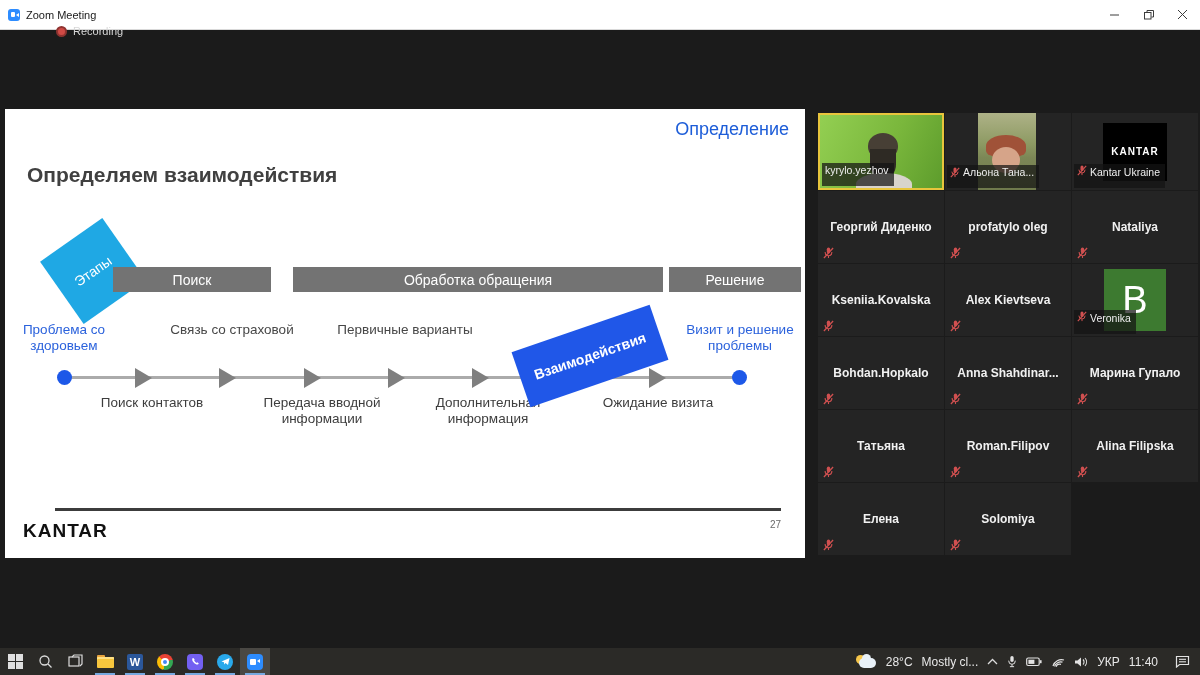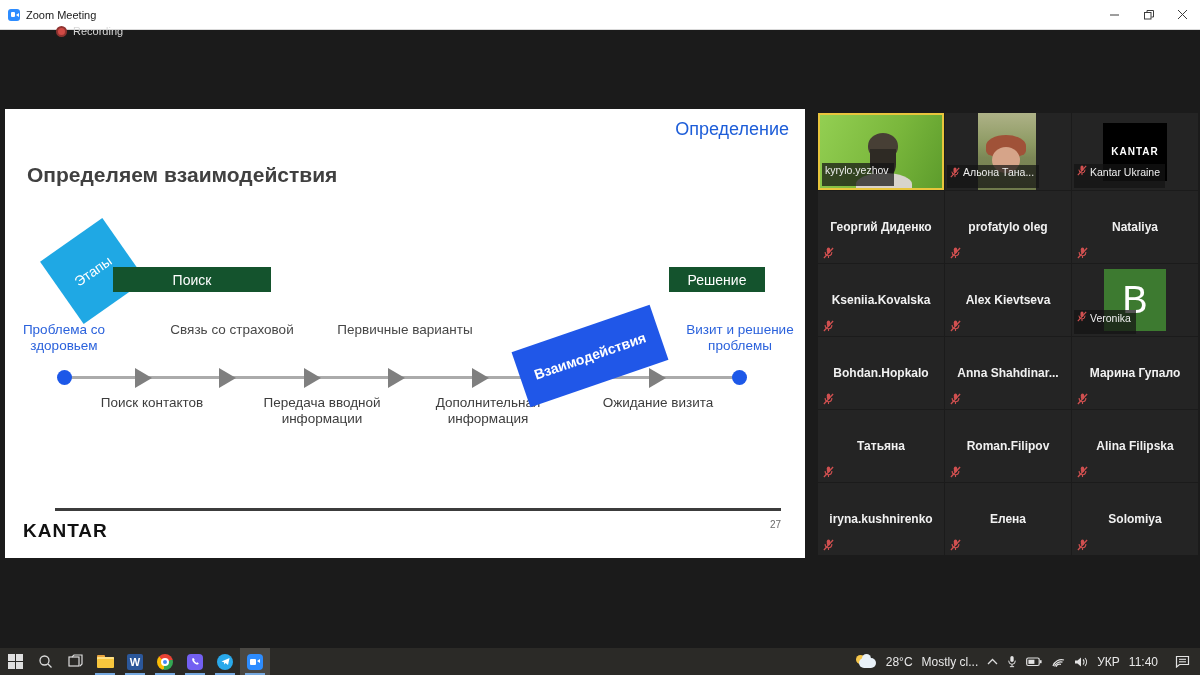--- a/index.html
+++ b/index.html
@@ -20,25 +20,25 @@
 
   
   .recpill{position:absolute;left:12px;top:25px;display:flex;align-items:center;gap:6px;padding-left:44px;}
   .recdot{width:11px;height:11px;border-radius:50%;background:#d04a45;border:2px solid #8f3330;}
   .rectext{color:#d8d8d8;font-size:11px;}
 
   
   .slide{position:absolute;left:5px;top:109px;width:800px;height:449px;background:#ffffff;}
   .slide-tag{position:absolute;top:10px;right:16px;font-size:18px;font-weight:normal;color:#1d5dd8;}
   .slide-title{position:absolute;top:30px;left:22px;font-size:21px;font-weight:bold;color:#404040;margin-top:24px;}
-  .bar{position:absolute;height:25px;background:#14532d;color:#fff;font-size:14px;
+  .bar{position:absolute;height:25px;background:#737373;color:#fff;font-size:14px;
     display:flex;align-items:center;justify-content:center;}
   .bar-poisk{left:108px;top:158px;width:158px;}
   .bar-obrab{left:288px;top:158px;width:370px;}
-  .bar-resh{left:664px;top:158px;width:96px;}
+  .bar-resh{left:664px;top:158px;width:132px;}
   .etapy{position:absolute;left:50px;top:124px;width:76px;height:76px;background:#1FA8E4;
     transform:rotate(-35deg);display:flex;align-items:center;justify-content:center;
     color:#fff;font-size:14px;}
   .vzaim{position:absolute;left:512px;top:218px;width:146px;height:58px;background:#2057E8;
     transform:rotate(-19deg);display:flex;align-items:center;justify-content:center;
     color:#fff;font-size:14px;font-weight:bold;z-index:3;}
   .tl-line{position:absolute;left:59px;top:267px;width:676px;height:3px;background:#ababab;z-index:1;}
   .tl-dot{position:absolute;top:261px;width:15px;height:15px;border-radius:50%;background:#1d58e8;z-index:2;}
   .tl-arrow{position:absolute;top:259px;width:0;height:0;z-index:2;
     border-left:17px solid #7f7f7f;border-top:10px solid transparent;border-bottom:10px solid transparent;}
@@ -140,20 +140,21 @@
     <span class="recdot"></span>
     <span class="rectext">Recording</span>
   </div>
 
   <div class="slide">
     <div class="slide-tag">Определение</div>
     <div class="slide-title">Определяем взаимодействия</div>
 
     <div class="etapy">Этапы</div>
     <div class="bar bar-poisk">Поиск</div>
+    <div class="bar bar-obrab">Обработка обращения</div>
     <div class="bar bar-resh">Решение</div>
 
     <div class="tl-line"></div>
     <div class="tl-dot" style="left:52px;"></div>
     <div class="tl-dot" style="left:727px;"></div>
     <div class="tl-arrow" style="left:130px;"></div>
     <div class="tl-arrow" style="left:214px;"></div>
     <div class="tl-arrow" style="left:299px;"></div>
     <div class="tl-arrow" style="left:383px;"></div>
     <div class="tl-arrow" style="left:467px;"></div>
@@ -362,31 +363,20 @@
       <span class="micb">
           <svg width="11" height="12" viewBox="0 0 12 13">
             <rect x="4.2" y="0.5" width="3.6" height="6.5" rx="1.8" fill="#d05050"></rect>
             <path d="M2.3 5.5 a3.7 4 0 0 0 7.4 0" fill="none" stroke="#d05050" stroke-width="1.2"></path>
             <line x1="6" y1="9.6" x2="6" y2="12" stroke="#d05050" stroke-width="1.2"></line>
             <line x1="1" y1="12" x2="11" y2="1" stroke="#d05050" stroke-width="1.4"></line>
           </svg>
         </span>
     </div>
 
-    <div class="tile">
-      <span class="pname">iryna.kushnirenko</span>
-      <span class="micb">
-          <svg width="11" height="12" viewBox="0 0 12 13">
-            <rect x="4.2" y="0.5" width="3.6" height="6.5" rx="1.8" fill="#d05050"></rect>
-            <path d="M2.3 5.5 a3.7 4 0 0 0 7.4 0" fill="none" stroke="#d05050" stroke-width="1.2"></path>
-            <line x1="6" y1="9.6" x2="6" y2="12" stroke="#d05050" stroke-width="1.2"></line>
-            <line x1="1" y1="12" x2="11" y2="1" stroke="#d05050" stroke-width="1.4"></line>
-          </svg>
-        </span>
-    </div>
 
     <div class="tile">
       <span class="pname">Елена</span>
       <span class="micb">
           <svg width="11" height="12" viewBox="0 0 12 13">
             <rect x="4.2" y="0.5" width="3.6" height="6.5" rx="1.8" fill="#d05050"></rect>
             <path d="M2.3 5.5 a3.7 4 0 0 0 7.4 0" fill="none" stroke="#d05050" stroke-width="1.2"></path>
             <line x1="6" y1="9.6" x2="6" y2="12" stroke="#d05050" stroke-width="1.2"></line>
             <line x1="1" y1="12" x2="11" y2="1" stroke="#d05050" stroke-width="1.4"></line>
           </svg>

